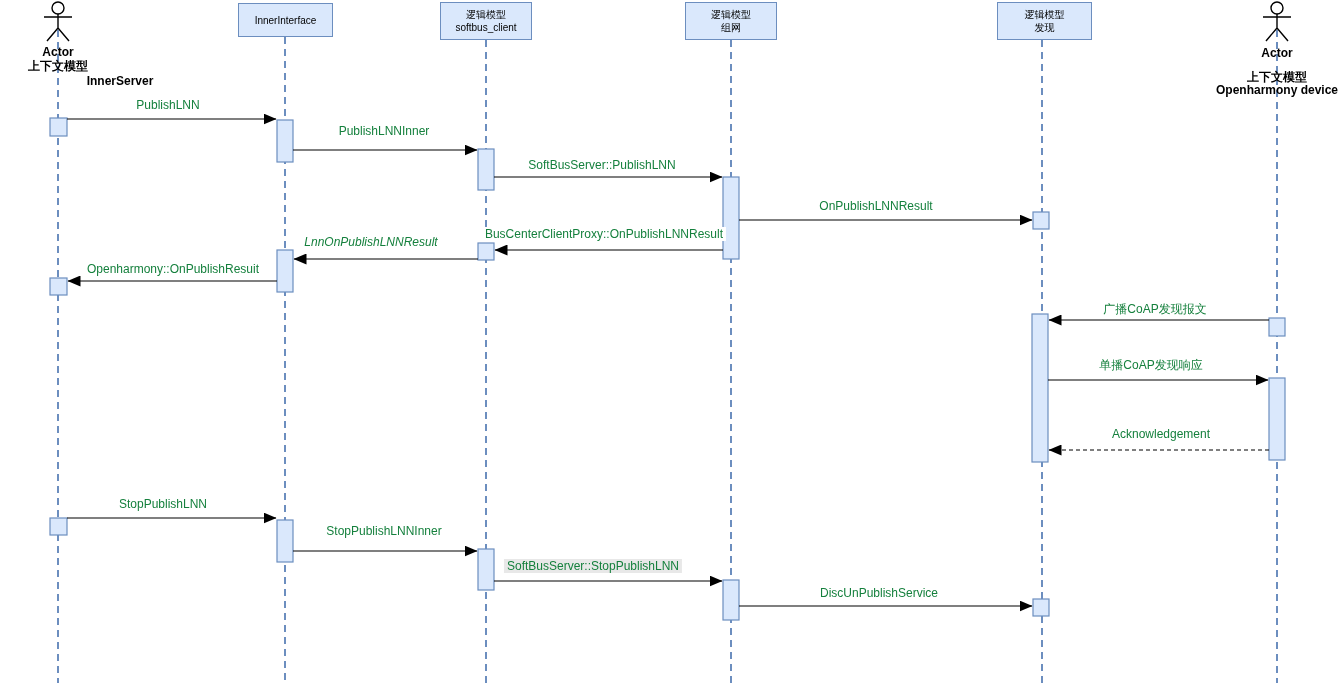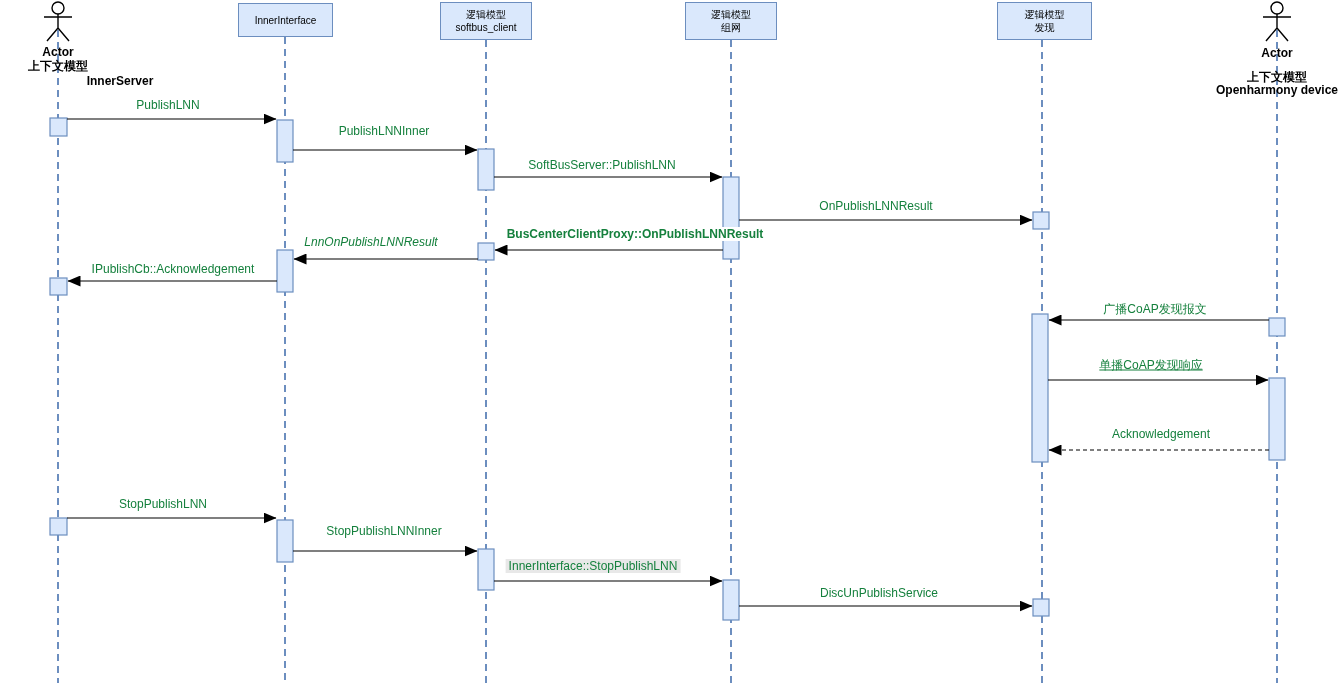--- a/index.html
+++ b/index.html
@@ -161,24 +161,24 @@
         <span>逻辑模型</span>
         <span>发现</span>
       </div>
       <span class="actor-label" style="left: 1277px; top: 53px;">Actor</span>
       <span class="actor-label" style="left: 1277px; top: 77px;">上下文模型</span>
       <span class="actor-label" style="left: 1277px; top: 90px;">Openharmony device</span>
       <span class="msg-label" style="left: 168px; top: 105px;">PublishLNN</span>
       <span class="msg-label" style="left: 384px; top: 131px;">PublishLNNInner</span>
       <span class="msg-label" style="left: 602px; top: 165px; text-align: center;">SoftBusServer::PublishLNN</span>
       <span class="msg-label" style="left: 876px; top: 206px;">OnPublishLNNResult</span>
-      <span class="msg-label" style="left: 635px; top: 234px; font-weight: bold;">BusCenterClientProxy::OnPublishLNNResult</span>
+      <span class="msg-label" style="left: 604px; top: 234px;">BusCenterClientProxy::OnPublishLNNResult</span>
       <span class="msg-label" style="left: 371px; top: 242px; font-style: italic;">LnnOnPublishLNNResult</span>
-      <span class="msg-label" style="left: 173px; top: 269px;">IPublishCb::Acknowledgement</span>
+      <span class="msg-label" style="left: 173px; top: 269px;">Openharmony::OnPublishResuit</span>
       <span class="msg-label" style="left: 1155px; top: 309px;">广播CoAP发现报文</span>
-      <span class="msg-label" style="left: 1151px; top: 365px; text-decoration: underline;">单播CoAP发现响应</span>
+      <span class="msg-label" style="left: 1151px; top: 365px;">单播CoAP发现响应</span>
       <span class="msg-label" style="left: 1161px; top: 434px;">Acknowledgement</span>
       <span class="msg-label" style="left: 163px; top: 504px;">StopPublishLNN</span>
       <span class="msg-label" style="left: 384px; top: 531px;">StopPublishLNNInner</span>
-      <span class="msg-label highlighted" style="left: 593px; top: 566px;">InnerInterface::StopPublishLNN</span>
+      <span class="msg-label highlighted" style="left: 593px; top: 566px;">SoftBusServer::StopPublishLNN</span>
       <span class="msg-label" style="left: 879px; top: 593px;">DiscUnPublishService</span>
     </div>
 </div>
 
 </body></html>

